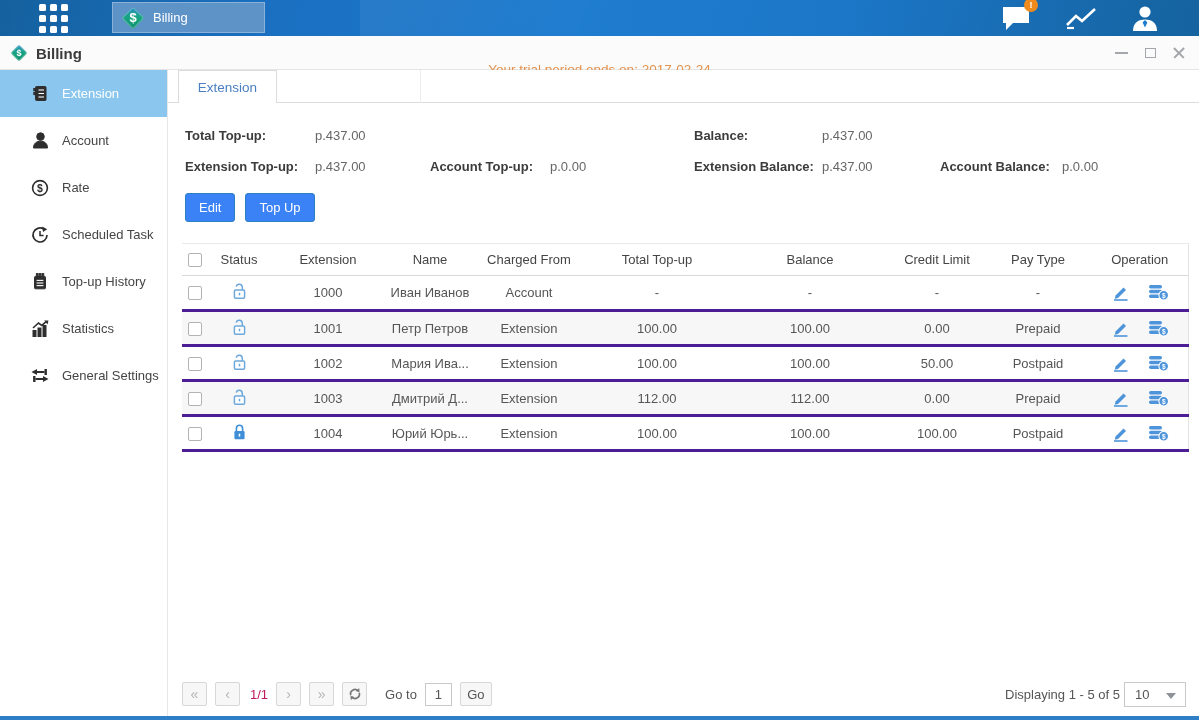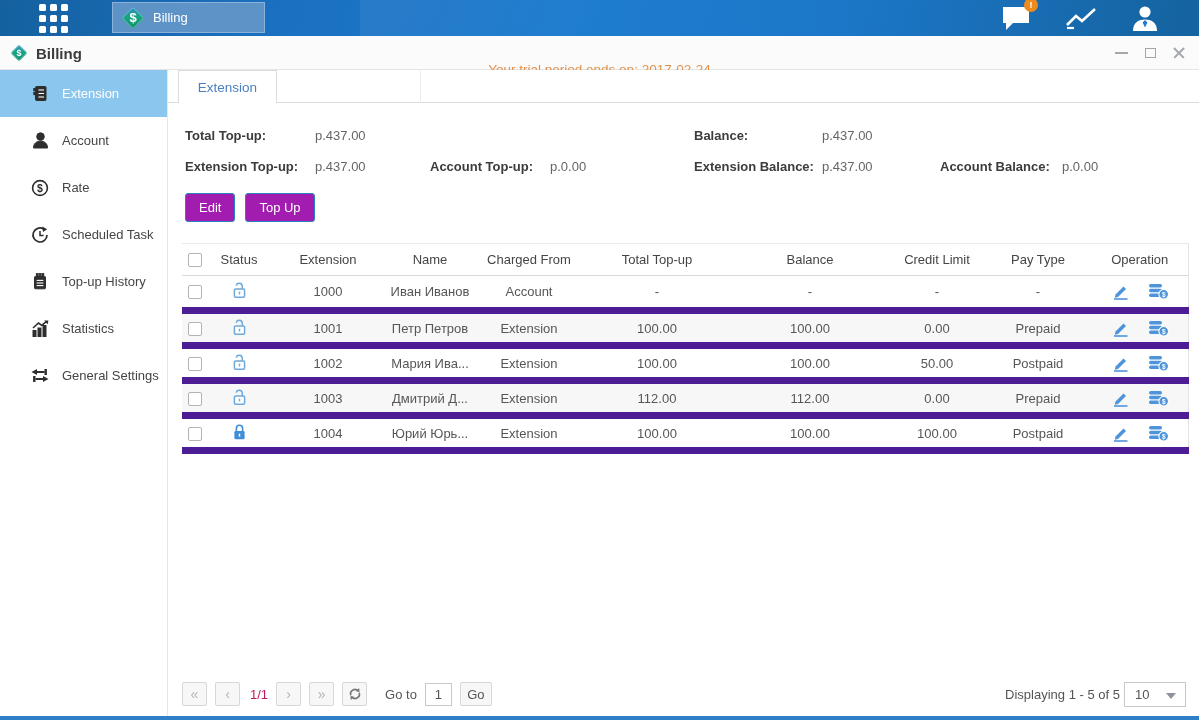--- a/index.html
+++ b/index.html
@@ -61,26 +61,26 @@
 
   .stats { margin:17px 14px 0 17px; }
   .stats-row { display:flex; height:31px; align-items:center; }
   .stats-half { display:flex; width:509px; }
   .stats-half.right { width:auto; }
   .sl { font-weight:bold; color:#3c3c3c; }
   .sv { color:#666; }
   .w130{width:130px;} .w115{width:115px;} .w122{width:122px;} .w128{width:128px;} .w120{width:120px;} .w118{width:118px;}
 
   .actions { margin:11px 0 0 17px; display:flex; gap:10px; }
-  .btn-primary { background:#a21caf; color:#fff; border:1px solid #2a80c2; border-radius:3px; font-size:13px;
+  .btn-primary { background:#3b82f6; color:#fff; border:1px solid #2a80c2; border-radius:3px; font-size:13px;
     padding:6px 13px; cursor:pointer; font-family:inherit; }
 
   table.grid { margin:21px 0 0 14px; width:1006px; border-collapse:collapse; table-layout:fixed; }
   .grid th { font-weight:normal; color:#454545; height:32px; border-top:1px solid #e9e9e9; border-bottom:1px solid #d9d9d9; text-align:center; }
-  .grid td { height:35px; text-align:center; color:#565656; border-bottom:7px solid #4c1d95; overflow:hidden; white-space:nowrap; }
+  .grid td { height:35px; text-align:center; color:#565656; border-bottom:3px solid #4c1d95; overflow:hidden; white-space:nowrap; }
   .grid tbody tr:nth-child(even) { background:#f7f7f7; }
   .grid { border-right:1px solid #e3e3e3; }
   .cb { display:inline-block; width:14px; height:14px; border:1px solid #b3b3b3; border-radius:2px; background:#fff; cursor:pointer; vertical-align:middle; }
   .lock { display:inline-flex; cursor:pointer; }
   .ops span { display:inline-flex; cursor:pointer; margin:0 7px; vertical-align:middle; }
 
   
   .pagination { position:absolute; left:14px; right:13px; bottom:8px; height:28px; display:flex; align-items:center; }
   .pg-btn { width:25px; height:24px; background:#f7f7f7; border:1px solid #d7d7d7; border-radius:2px; display:flex; align-items:center;
     justify-content:center; color:#b5b5b5; font-size:14px; margin-right:8px; cursor:pointer; }

